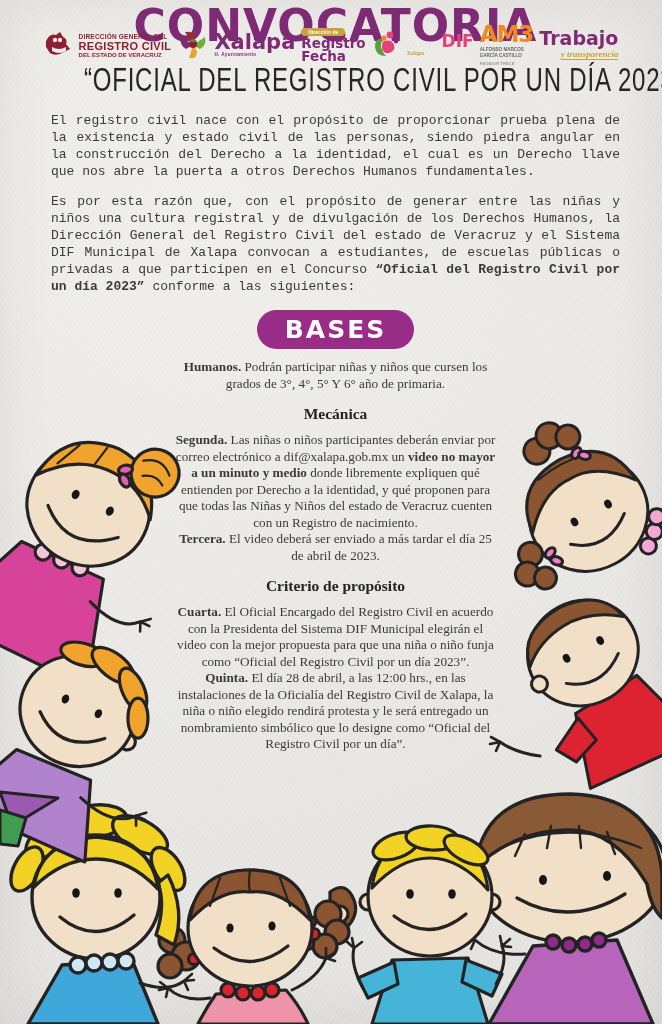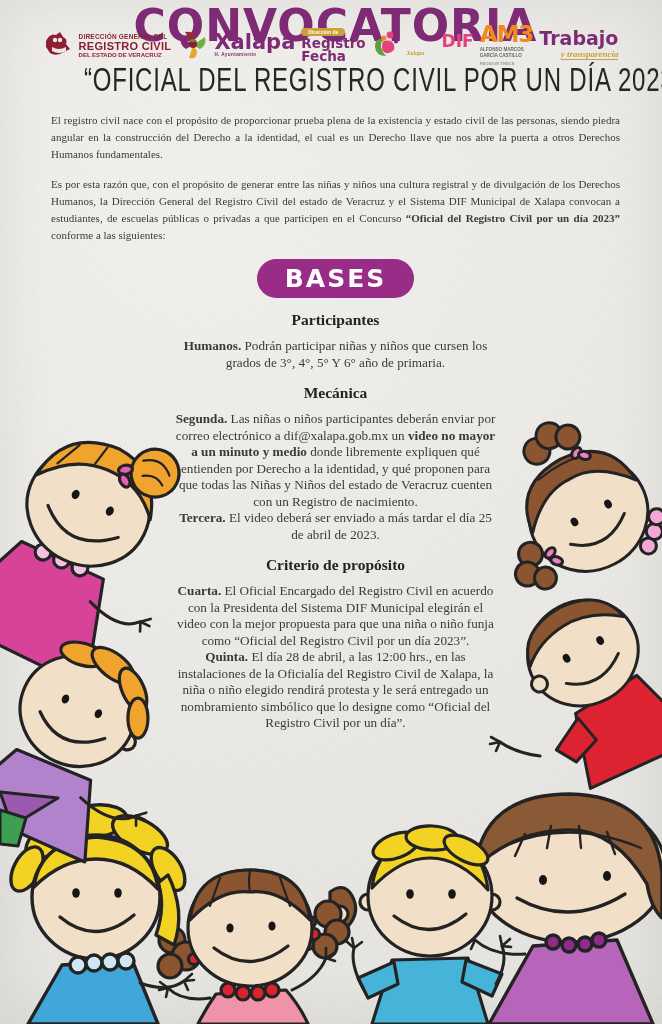--- a/index.html
+++ b/index.html
@@ -33,21 +33,21 @@
   .tra-s{font:italic 700 9px "Liberation Serif",serif; color:#c9a23b;
          border-bottom:1px solid #c9a23b; align-self:flex-end; margin-top:1px;}
   
   .content{position:relative; z-index:2; margin-left:9px;}
   .title{margin:0; text-align:center; font:800 44px "DejaVu Sans",sans-serif;
          color:#7e2a74; letter-spacing:1px;}
   .subtitle-wrap{text-align:center; margin-top:12px;}
   .subtitle{display:inline-block; transform:scale(.8,1.1); transform-origin:center;
             font:400 30px "Liberation Sans",sans-serif; color:#262626; letter-spacing:1px;
             white-space:nowrap;}
-  .intro{margin:15px 42px 0; font-size:11px; line-height:17px; text-align:justify;}
+  .intro{margin:15px 42px 0; font-size:13px; line-height:17px; text-align:justify;font-family:Liberation Mono, monospace;}
   .intro + .intro{margin-top:13px;}
   .bases-wrap{text-align:center; margin-top:15px;}
   .bases{display:inline-block; background:#992c86; color:#fff; border-radius:22px;
          padding:5px 28px; font:800 25px "DejaVu Sans",sans-serif; letter-spacing:2px;}
   .secs{width:322px; margin:10px auto 0; text-align:center; font-size:13.2px; line-height:16.5px;}
   .secs h3{font:700 15.5px "Liberation Serif",serif; color:#232323; margin:13px 0 9px;}
   .secs p{margin:0;}
   
   .art{position:absolute; inset:0; z-index:1;}
   .art svg{position:absolute; overflow:visible;}
@@ -139,21 +139,20 @@
 
     <p class="intro"><span>Es por esta razón que, con el propósito de generar entre las niñas y niños una cultura registral y de divulgación de los Derechos Humanos, la Dirección General del Registro Civil del estado de Veracruz y el Sistema DIF Municipal de Xalapa convocan a estudiantes, de escuelas públicas o privadas a que participen en el Concurso </span><b>“Oficial del Registro Civil por un día 2023”</b><span> conforme a las siguientes:</span></p>
 
     <div class="bases-wrap">
       <div class="bases">BASES</div>
     </div>
 
     <div class="secs">
 
       <section>
-        <h3>Participantes</h3>
         <p><b>Humanos.</b> <span>Podrán participar niñas y niños que cursen los grados de 3°, 4°, 5° Y 6° año de primaria.</span><b></b><span></span></p>
       </section>
 
       <section>
         <h3>Mecánica</h3>
         <p><b>Segunda.</b> <span>Las niñas o niños participantes deberán enviar por correo electrónico a dif@xalapa.gob.mx un </span><b>video no mayor a un minuto y medio</b><span> donde libremente expliquen qué entienden por Derecho a la identidad, y qué proponen para que todas las Niñas y Niños del estado de Veracruz cuenten con un Registro de nacimiento.</span></p>
       </section>
 
       <section>
         <p><b>Tercera.</b> <span>El video deberá ser enviado a más tardar el día 25 de abril de 2023.</span><b></b><span></span></p>

